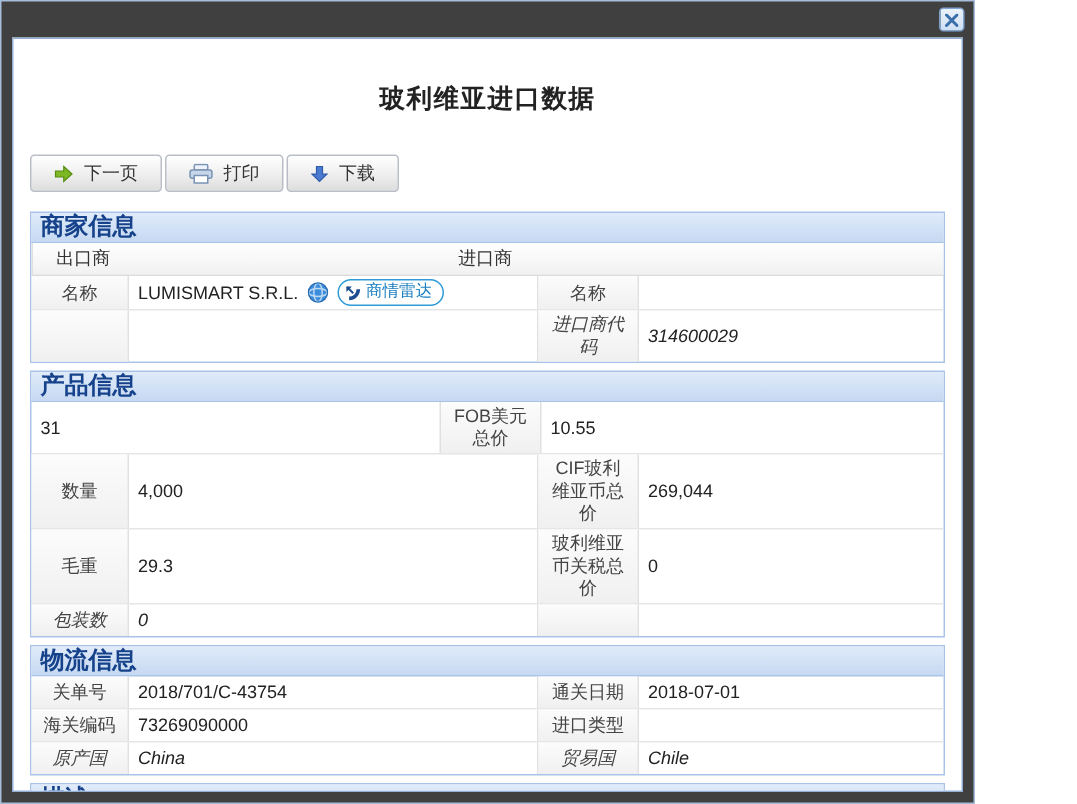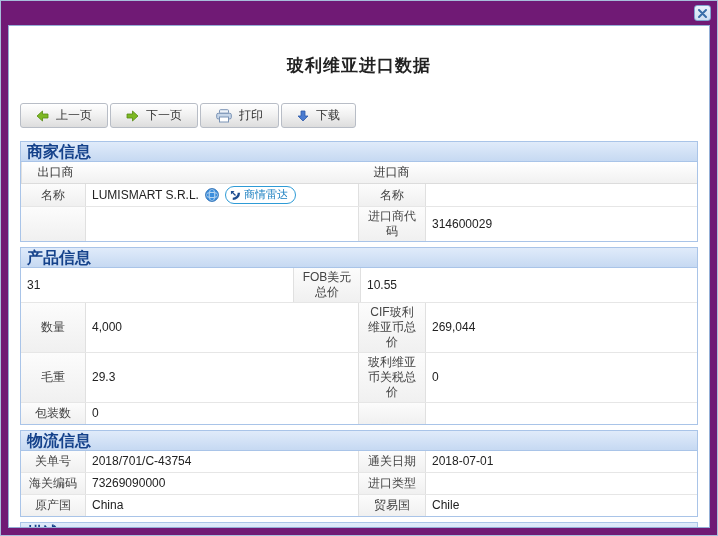--- a/index.html
+++ b/index.html
@@ -1,27 +1,27 @@
 <!DOCTYPE html>
 <html><head>
 <meta charset="utf-8">
 <style>
   html,body{margin:0;padding:0;background:#fff;font-family:"Liberation Sans","DejaVu Sans",sans-serif;font-size:12px;color:#333;}
-  .dialog{position:relative;width:718px;height:536px;box-sizing:border-box;background:#701a75;border:1px solid #a7bedb;}
+  .dialog{position:relative;width:650px;height:536px;box-sizing:border-box;background:#404040;border:1px solid #a7bedb;}
   .close-btn{position:absolute;top:4px;right:6px;width:17px;height:16px;box-sizing:border-box;background:linear-gradient(#eaf2fb,#cfdff2);border:1px solid #7fa4cf;border-radius:3px;display:flex;align-items:center;justify-content:center;cursor:pointer;}
   .content{position:absolute;left:7px;top:24px;right:7px;bottom:7px;background:#fff;border:1px solid #94afd6;overflow:hidden;}
   .title{margin-top:28px;text-align:center;font-size:17px;font-weight:bold;color:#222;letter-spacing:1px;}
   .toolbar{margin:26px 0 0 11px;display:flex;gap:2px;}
   .btn{display:inline-flex;align-items:center;gap:7px;height:25px;box-sizing:border-box;padding:0 15px;border:1px solid #b8bdc6;border-radius:3px;background:linear-gradient(#ffffff,#f0f0f0 50%,#dddddd);font-size:12px;color:#333;cursor:pointer;font-family:inherit;}
   .btn .icon{display:inline-flex;align-items:center;}
   .sections{margin:13px 11px 0 11px;}
   .section{border:1px solid #a9c4e8;margin-bottom:5px;}
   .sec-header{height:19px;line-height:19px;padding-left:6px;background:linear-gradient(#e0ebfa,#c6d9f2);border-bottom:1px solid #a9c4e8;color:#15428b;font-weight:bold;font-size:16px;}
   .row{display:flex;align-items:stretch;border-bottom:1px solid #e6e6e6;min-height:21px;}
-  .row:last-child{border-bottom:none;}
+  .row:last-child{border-bottom:none;font-style:italic;}
   .row.tall{min-height:31px;}
   .cell{display:flex;align-items:center;box-sizing:border-box;padding:2px 6px;border-right:1px solid #e0e0e0;line-height:1.25;}
   .lbl{width:65px;justify-content:center;text-align:center;background:linear-gradient(#fcfcfc,#f0f0f0);color:#444;}
   .val1{width:273px;color:#222;}
   .lbl2{width:67px;justify-content:center;text-align:center;background:linear-gradient(#fcfcfc,#f0f0f0);color:#444;}
   .val2{flex:1;border-right:none;color:#222;}
   .subheader{background:linear-gradient(#ffffff,#f1f1f1);border-bottom:1px solid #dcdcdc;min-height:21px;}
   .subhalf{display:flex;align-items:center;box-sizing:border-box;}
   .subhalf.left{width:338px;}
   .subhalf.right{flex:1;border-left:1px solid #e0e0e0;}
@@ -42,28 +42,20 @@
           <path d="M1 1 L8 8 M8 1 L1 8" stroke="#3a6ea8" stroke-width="2" stroke-linecap="round"></path>
         </svg>
     </span>
   </div>
 
   <div class="content">
 
     <div class="title">玻利维亚进口数据</div>
 
     <div class="toolbar">
-      <button class="btn">
-        <span class="icon">
-          <svg width="13" height="12" viewBox="0 0 13 12">
-              <path d="M6.5 1 L1 6 L6.5 11 L6.5 8 L12 8 L12 4 L6.5 4 Z" fill="#7db824" stroke="#568c12" stroke-width="0.8"></path>
-            </svg>
-        </span>
-        <span>上一页</span>
-      </button>
       <button class="btn">
         <span class="icon">
           <svg width="13" height="12" viewBox="0 0 13 12">
               <path d="M6.5 1 L12 6 L6.5 11 L6.5 8 L1 8 L1 4 L6.5 4 Z" fill="#7db824" stroke="#568c12" stroke-width="0.8"></path>
             </svg>
         </span>
         <span>下一页</span>
       </button>
       <button class="btn">
         <span class="icon">

